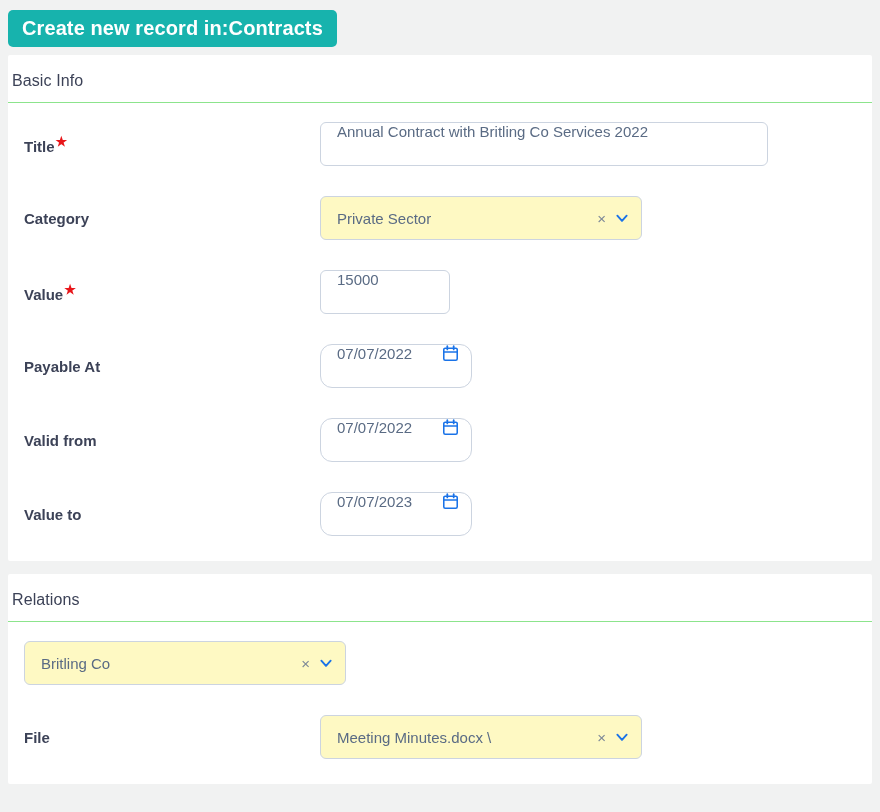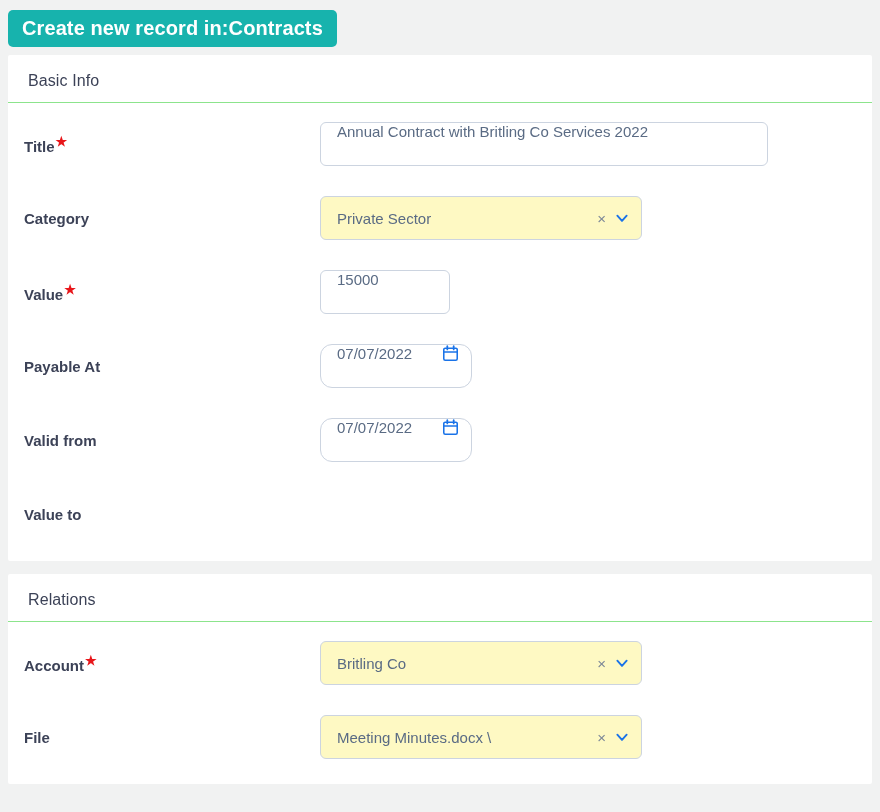--- a/index.html
+++ b/index.html
@@ -40,21 +40,21 @@
 
   
   .card {
     background: #ffffff;
     margin: 0 8px 13px 8px;
     border-radius: 2px;
   }
   .card-header {
     font-size: 16px;
     color: #3c4257;
-    padding: 17px 0 12px 20px;
+    padding: 17px 0 12px 4px;
     border-bottom: 1.5px solid #8ce48c;
     letter-spacing: 0.1px;
   }
   .card-body {
     padding: 14px 8px 20px 0;
   }
 
   
   .form-row {
     display: flex;
@@ -214,28 +214,38 @@
                   <rect x="2.5" y="4.5" width="19" height="17" rx="2" stroke="#1a73e8" stroke-width="2.2"></rect>
                   <line x1="2.5" y1="10" x2="21.5" y2="10" stroke="#1a73e8" stroke-width="2.2"></line>
                   <line x1="7.5" y1="1.6" x2="7.5" y2="6.2" stroke="#1a73e8" stroke-width="2.4" stroke-linecap="round"></line>
                   <line x1="16.5" y1="1.6" x2="16.5" y2="6.2" stroke="#1a73e8" stroke-width="2.4" stroke-linecap="round"></line>
                 </svg>
               </div>
             </div>
           </div>
           <div class="form-row">
             <div class="field-label"><span>Value to</span></div>
+            <div class="control-area">
+              <div class="text-input date-input w-date">
+                <span class="date-text">07/07/2023</span>
+                <svg class="cal-icon" viewBox="0 0 24 24" fill="none" xmlns="http://www.w3.org/2000/svg">
+                  <rect x="2.5" y="4.5" width="19" height="17" rx="2" stroke="#1a73e8" stroke-width="2.2"></rect>
+                  <line x1="2.5" y1="10" x2="21.5" y2="10" stroke="#1a73e8" stroke-width="2.2"></line>
+                  <line x1="7.5" y1="1.6" x2="7.5" y2="6.2" stroke="#1a73e8" stroke-width="2.4" stroke-linecap="round"></line>
+                  <line x1="16.5" y1="1.6" x2="16.5" y2="6.2" stroke="#1a73e8" stroke-width="2.4" stroke-linecap="round"></line>
+                </svg>
+              </div>
+            </div>
           </div>
         </div>
       </div>
       <div class="card">
         <div class="card-header">Relations</div>
         <div class="card-body">
           <div class="form-row">
-            <div class="field-label"><span>Account</span><span class="req-star">★</span></div>
             <div class="control-area">
               <div class="select-input">
                 <span class="select-value">Britling Co</span>
                 <span class="select-clear">×</span>
                 <svg class="select-caret" viewBox="0 0 24 24" fill="none" xmlns="http://www.w3.org/2000/svg">
                   <path d="M4 8 L12 17 L20 8" stroke="#1a73e8" stroke-width="3.2" stroke-linecap="round" stroke-linejoin="round"></path>
                 </svg>
               </div>
             </div>
           </div>

